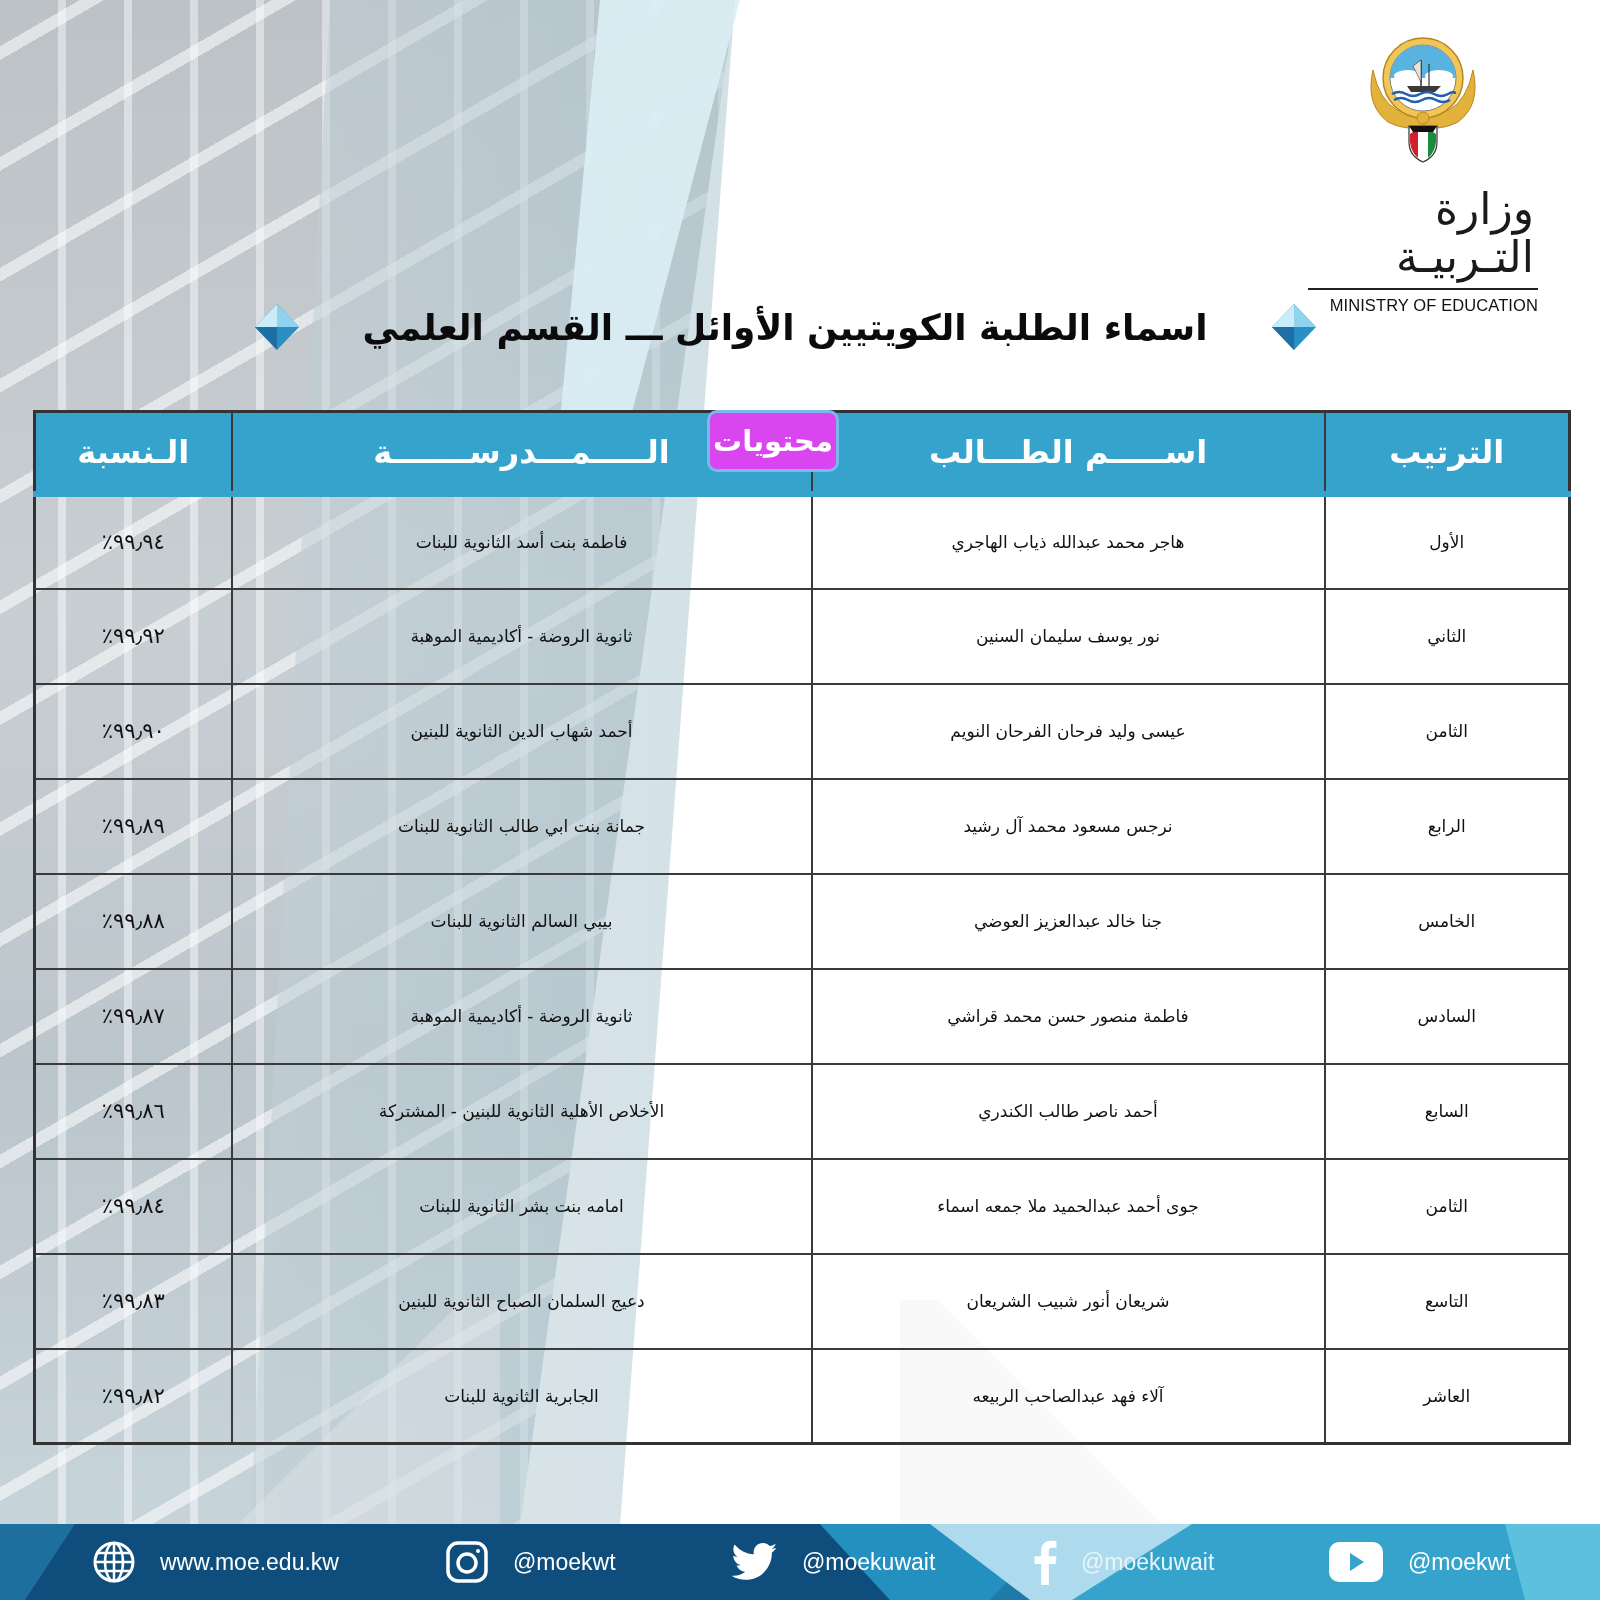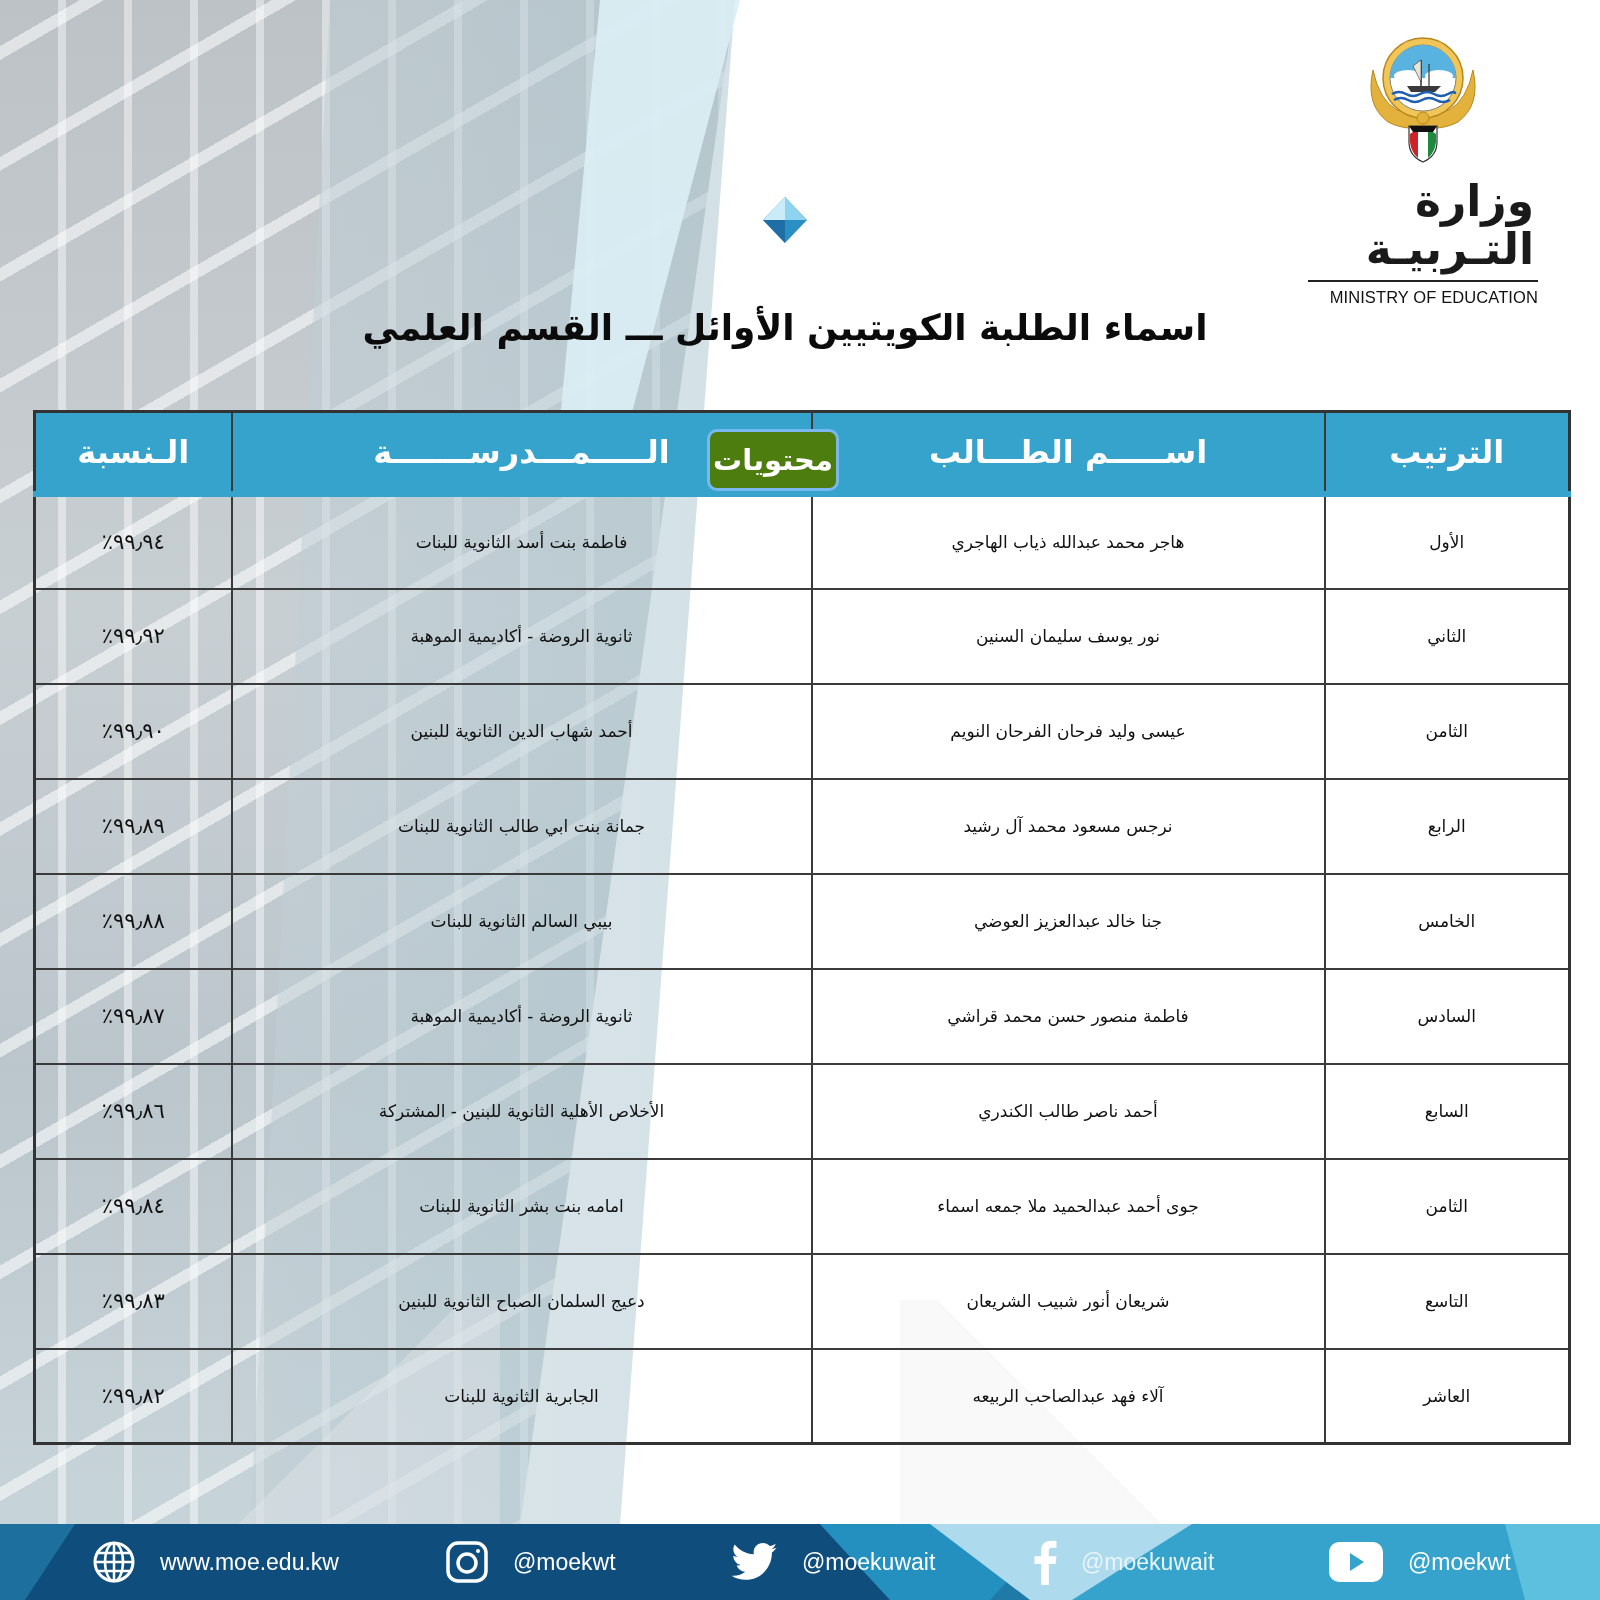--- a/index.html
+++ b/index.html
@@ -32,32 +32,32 @@
       background:
         linear-gradient(135deg, transparent 50%, rgba(230,233,236,0.6) 50%) 200px 0/300px 225px no-repeat,
         linear-gradient(225deg, transparent 50%, rgba(236,238,240,0.6) 50%) 900px 0/300px 225px no-repeat;
       opacity: 0.6;
     }
 
     
     .logo { position: absolute; right: 62px; top: 30px; width: 230px; text-align: center; }
     .emblem { display: block; margin: 0 auto; width: 120px; height: 135px; }
     .ministry-ar {
-      margin-top: 12px; font-size: 44px; font-family: "DejaVu Sans", sans-serif; font-weight: bold;
+      margin-top: 20px; font-size: 44px; font-family: "DejaVu Sans", sans-serif; font-weight: normal;
       color: #1a1a1a; direction: rtl; letter-spacing: 1px; line-height: 1.1; text-align: right; padding-right: 4px;
     }
     .ministry-rule { height: 2px; background: #222; margin: 6px 0 6px 0; }
     .ministry-en {
       font-family: "Liberation Sans", sans-serif; font-size: 16.5px; color: #111; text-align: right; letter-spacing: 0.1px;
     }
 
     
     .title-row {
       position: absolute; left: 240px; top: 292px; width: 1090px; height: 70px;
-      display: flex; align-items: center; justify-content: center; gap: 62px; flex-direction: column;
+      display: flex; align-items: center; justify-content: center; gap: 62px;
     }
     .title-text {
       font-family: "DejaVu Sans", sans-serif; font-weight: bold; font-size: 36px; color: #0b0b0b; direction: rtl;
       white-space: nowrap;
     }
     .diamond { width: 48px; height: 50px; flex: 0 0 auto; }
 
     
     .table-wrap { position: absolute; left: 33px; top: 410px; width: 1535px; }
     table {
@@ -75,22 +75,22 @@
       background: transparent;
     }
     tbody tr:first-child td { border-top: 6px solid #35a3cb; }
     td.pct { font-size: 21px; direction: rtl; }
     col.c-rank { width: 245px; }
     col.c-name { width: 513px; }
     col.c-school { width: 580px; }
     col.c-pct { width: 197px; }
 
     .contents-badge {
-      position: absolute; left: 674px; top: 19px; width: 132px; height: 62px;
-      background: #4d7c0f; border: 3px solid #79b8ec; border-radius: 10px;
+      position: absolute; left: 674px; top: 0; width: 132px; height: 62px;
+      background: #d946ef; border: 3px solid #79b8ec; border-radius: 10px;
       color: #fff; font-family: "DejaVu Sans", sans-serif; font-weight: bold; font-size: 29px;
       display: flex; align-items: center; justify-content: center; direction: rtl; cursor: pointer;
       z-index: 3;
     }
 
     
     .footer {
       position: absolute; left: 0; top: 1524px; width: 1600px; height: 76px; overflow: hidden;
       background: #1f7aa8;
     }

